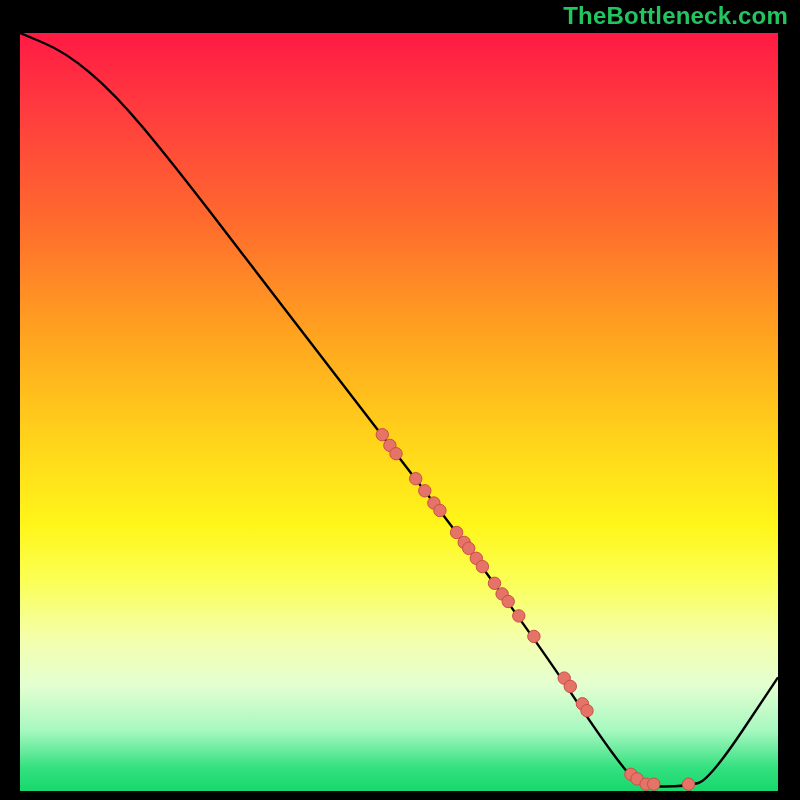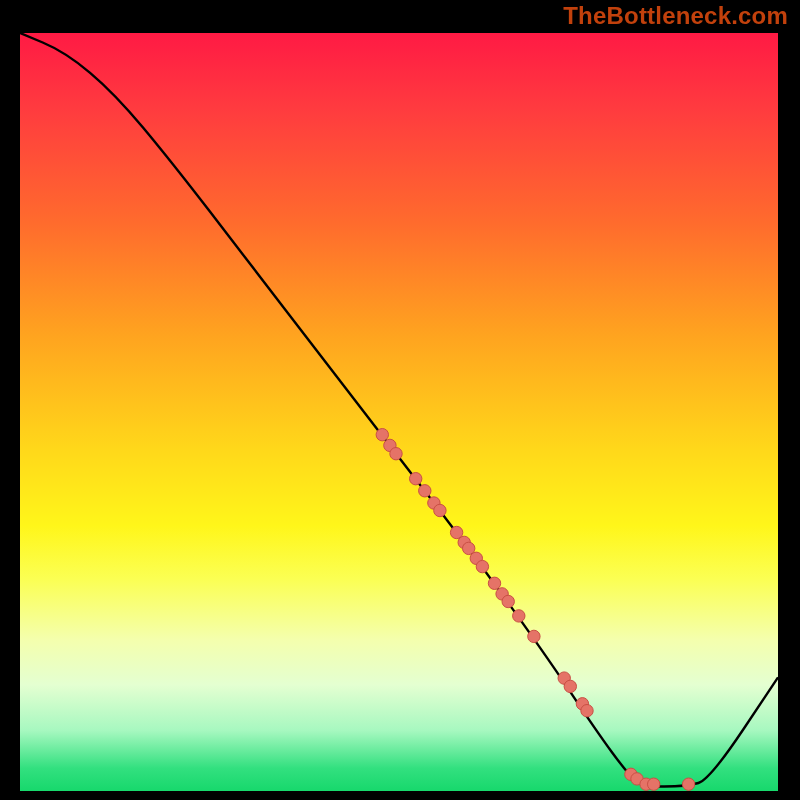--- a/index.html
+++ b/index.html
@@ -48,21 +48,21 @@
     position: absolute;
     inset: 0;
   }
   .watermark {
     position: absolute;
     top: 2px;
     right: 12px;
     font-family: Arial, Helvetica, sans-serif;
     font-size: 24px;
     font-weight: 600;
-    color: #c2410c;
+    color: #22c55e;
     letter-spacing: 0.2px;
   }
 </style>
 </head>
 <body>
 
 <div class="frame"></div>
 
 <div class="plot">
   <div class="gradient"></div>

